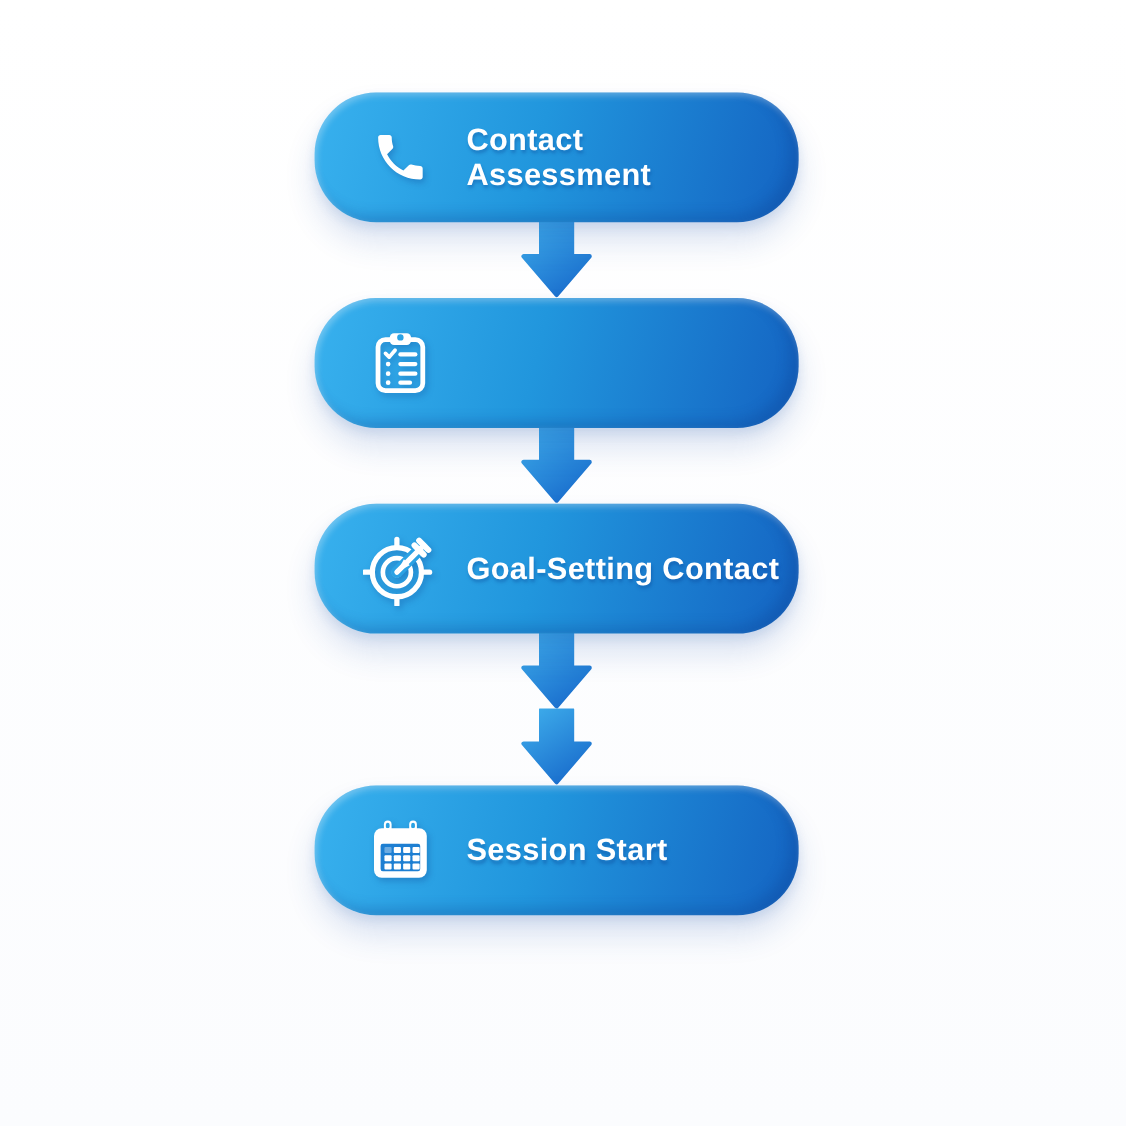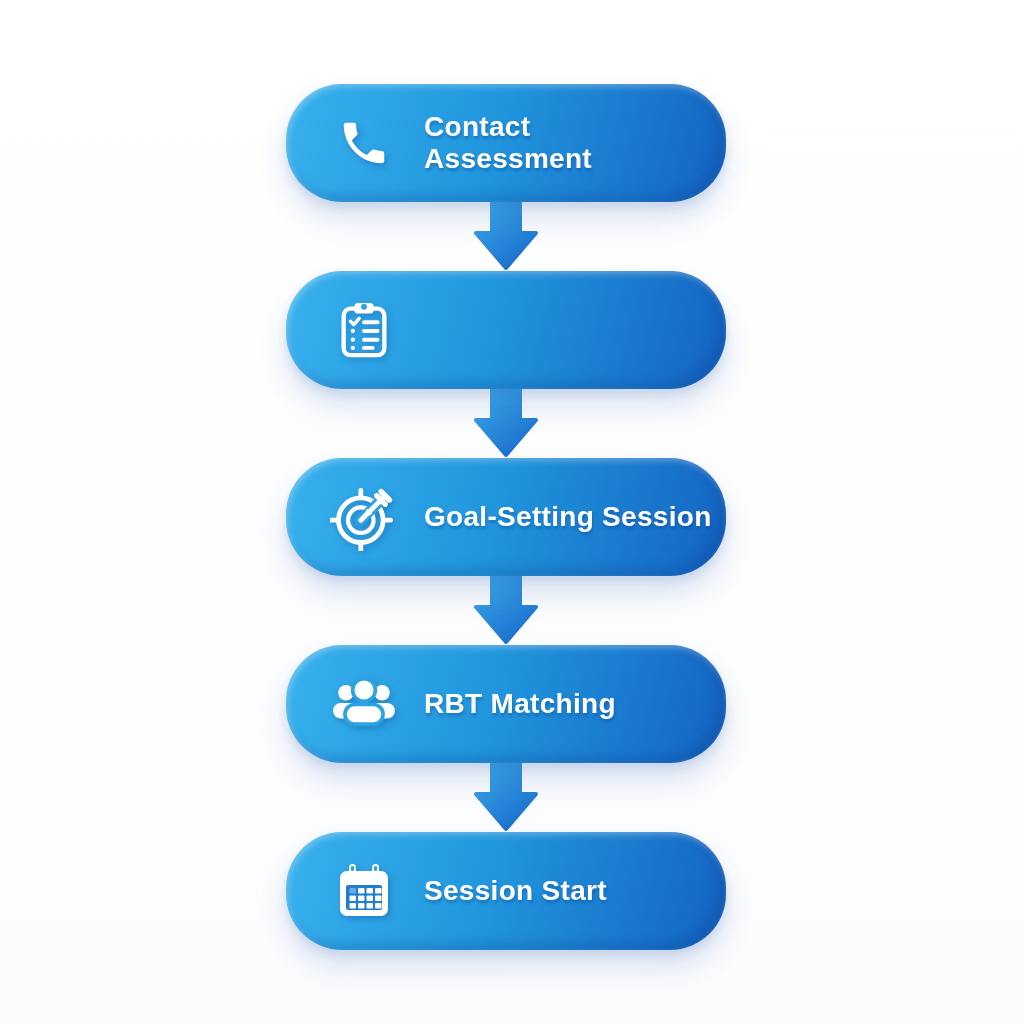--- a/index.html
+++ b/index.html
@@ -132,42 +132,29 @@
           <line x1="52" y1="35" x2="57" y2="35" stroke="#ffffff" stroke-width="4.5" stroke-linecap="round"></line>
           <circle cx="29" cy="35" r="12" fill="none" stroke="#ffffff" stroke-width="4"></circle>
           <circle cx="29" cy="35" r="4.5" fill="#ffffff"></circle>
           <line x1="29" y1="35" x2="51" y2="13" stroke="#2ba2e4" stroke-width="10" stroke-linecap="round"></line>
           <line x1="29" y1="35" x2="52" y2="12" stroke="#ffffff" stroke-width="4.5" stroke-linecap="round"></line>
           <polygon points="29,35 40,29 35,24" fill="#ffffff"></polygon>
           <line x1="44" y1="12" x2="52" y2="20" stroke="#ffffff" stroke-width="5" stroke-linecap="round"></line>
           <line x1="48" y1="8" x2="56" y2="16" stroke="#ffffff" stroke-width="5" stroke-linecap="round"></line>
         </svg>
       </span>
-      <span class="label">Goal-Setting Session</span>
+      <span class="label">Goal-Setting Contact</span>
     </div>
 
     <div class="arrow">
       <svg viewBox="0 0 70 71" width="70" height="71">
         <polygon points="21,1 49,1 49,32 65,32 35,67 5,32 21,32" fill="url(#ag)" stroke="url(#ag)" stroke-width="4" stroke-linejoin="round"></polygon>
       </svg>
     </div>
 
-    <div class="step">
-      <span class="icon-wrap">
-        <svg viewBox="0 0 64 64" width="66" height="66">
-          <circle cx="14.5" cy="21" r="7.5" fill="#ffffff"></circle>
-          <circle cx="49.5" cy="21" r="7.5" fill="#ffffff"></circle>
-          <rect x="2" y="31" width="25" height="15" rx="7.5" fill="#ffffff"></rect>
-          <rect x="37" y="31" width="25" height="15" rx="7.5" fill="#ffffff"></rect>
-          <circle cx="32" cy="18.5" r="11" fill="#ffffff" stroke="#2ba2e4" stroke-width="3.5"></circle>
-          <rect x="13.5" y="32.5" width="37" height="19" rx="9.5" fill="#ffffff" stroke="#2ba2e4" stroke-width="3.5"></rect>
-        </svg>
-      </span>
-      <span class="label">RBT Matching</span>
-    </div>
 
     <div class="arrow">
       <svg viewBox="0 0 70 71" width="70" height="71">
         <polygon points="21,1 49,1 49,32 65,32 35,67 5,32 21,32" fill="url(#ag)" stroke="url(#ag)" stroke-width="4" stroke-linejoin="round"></polygon>
       </svg>
     </div>
 
     <div class="step">
       <span class="icon-wrap">
         <svg viewBox="0 0 64 64" width="64" height="64">

